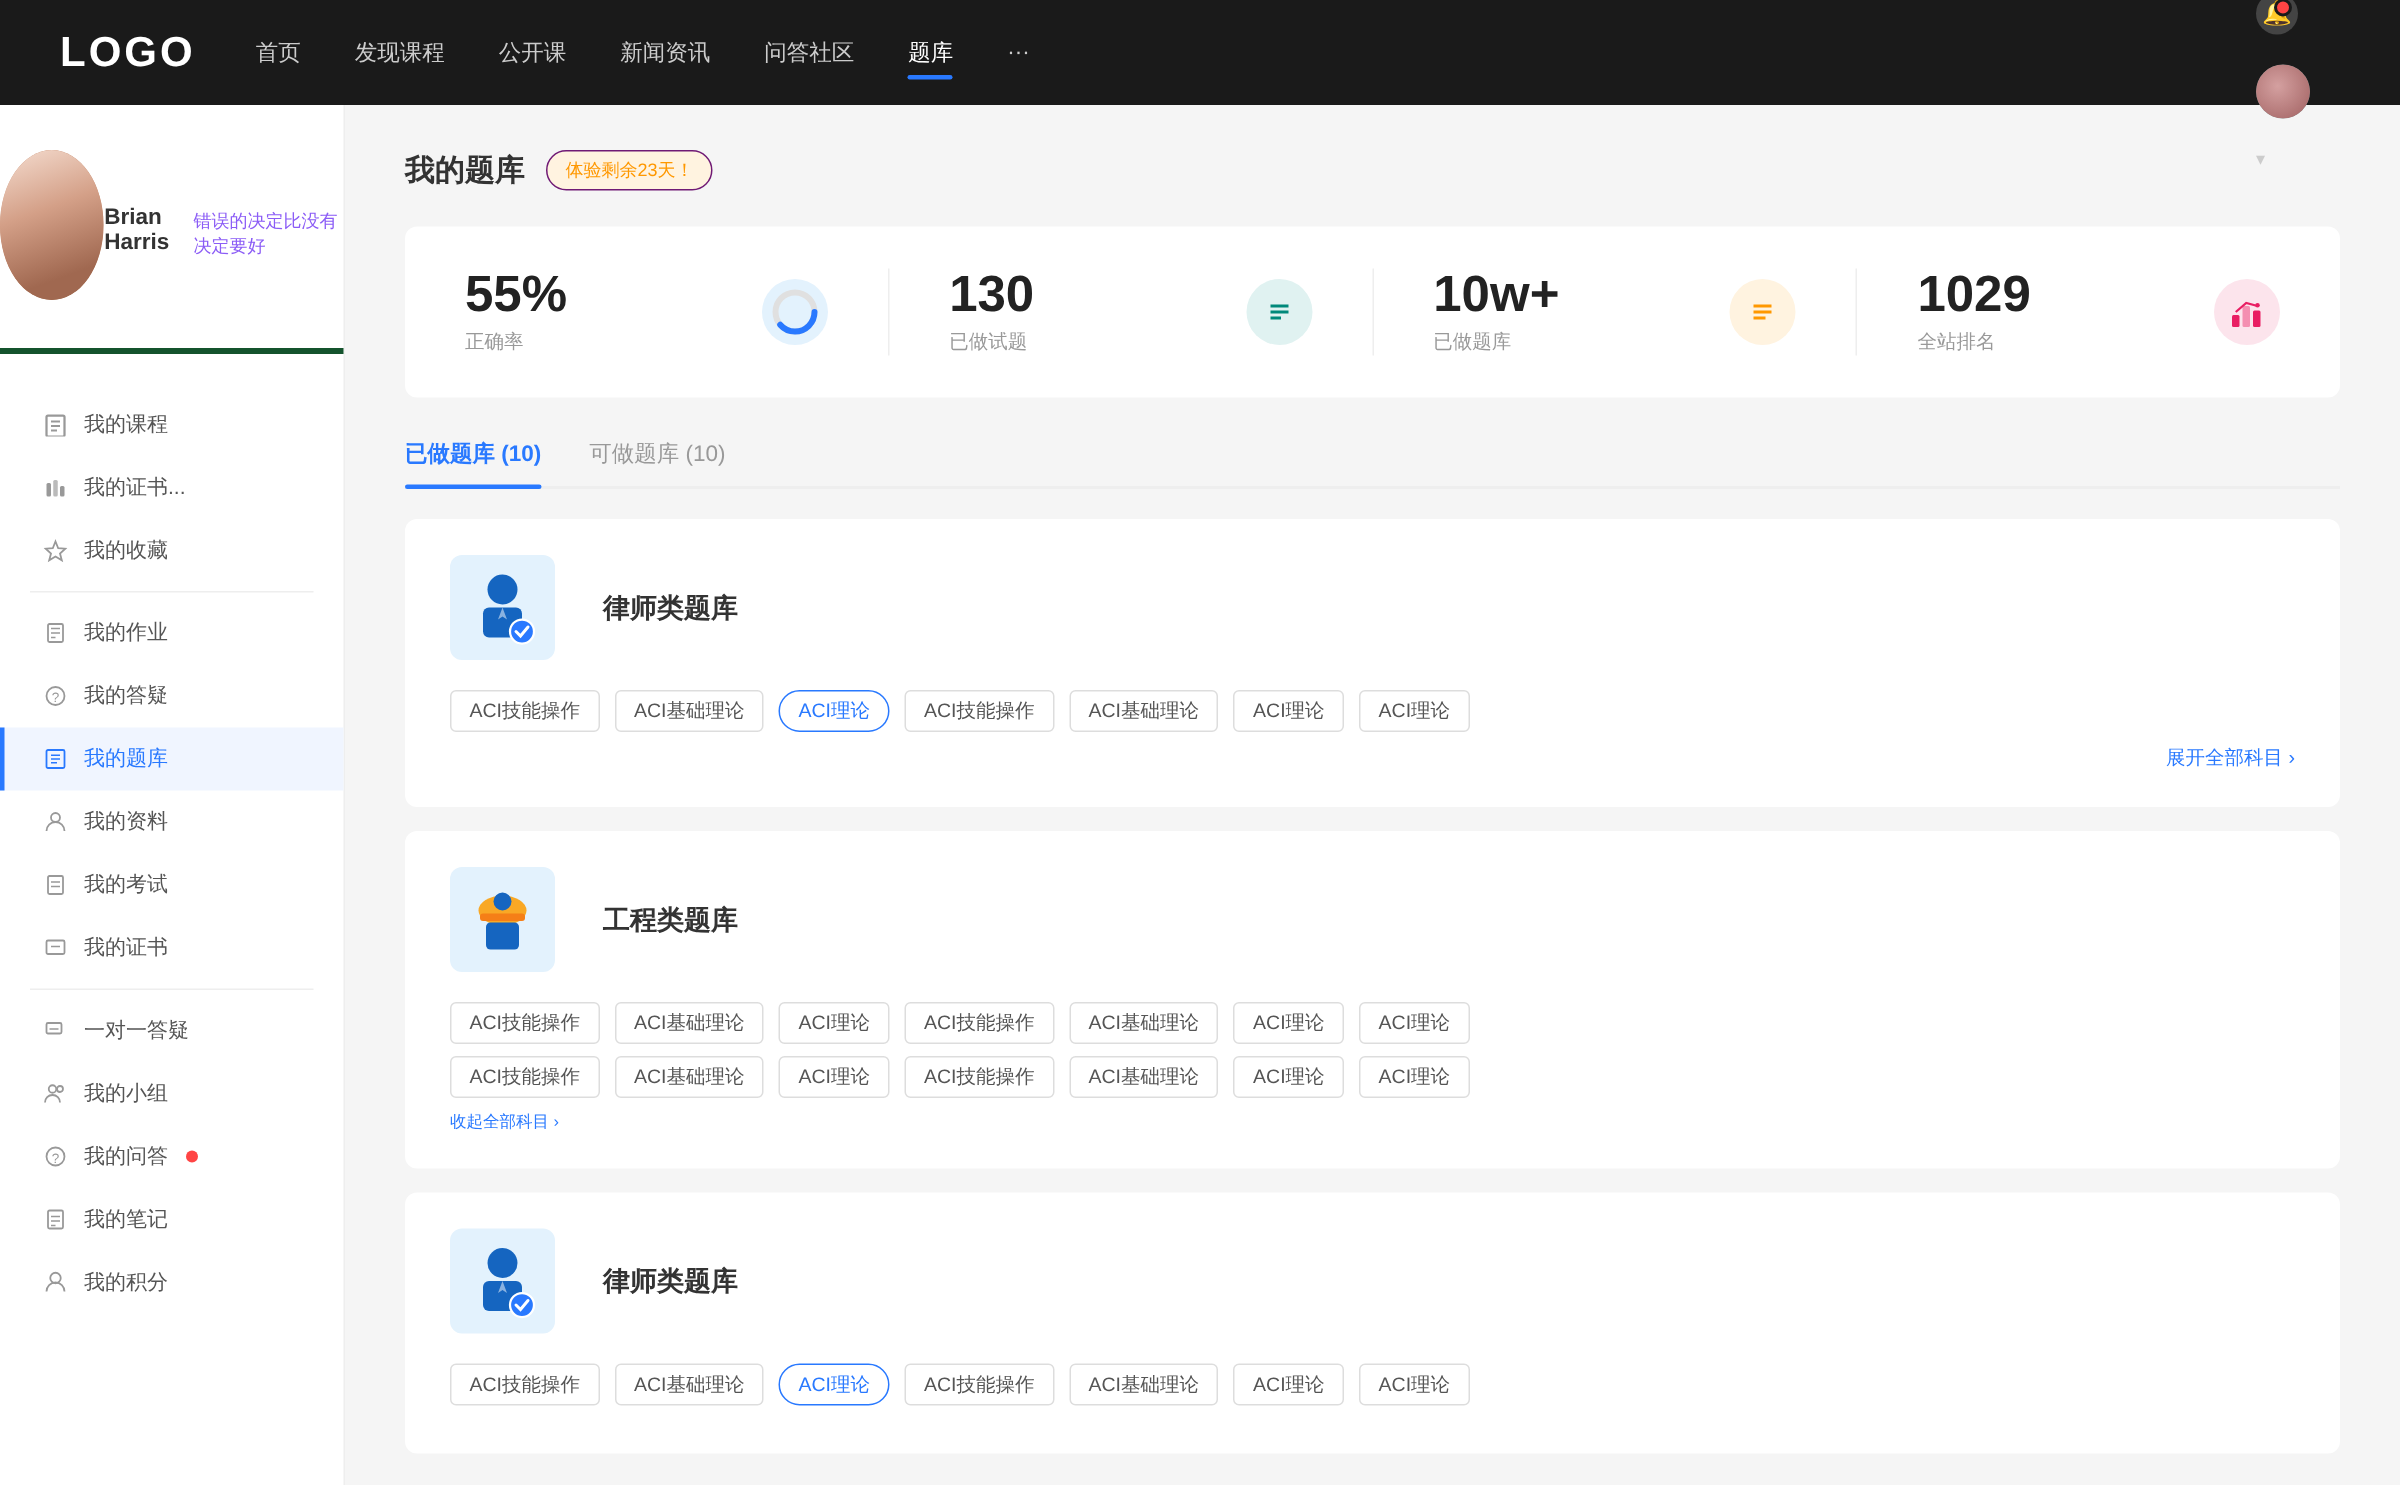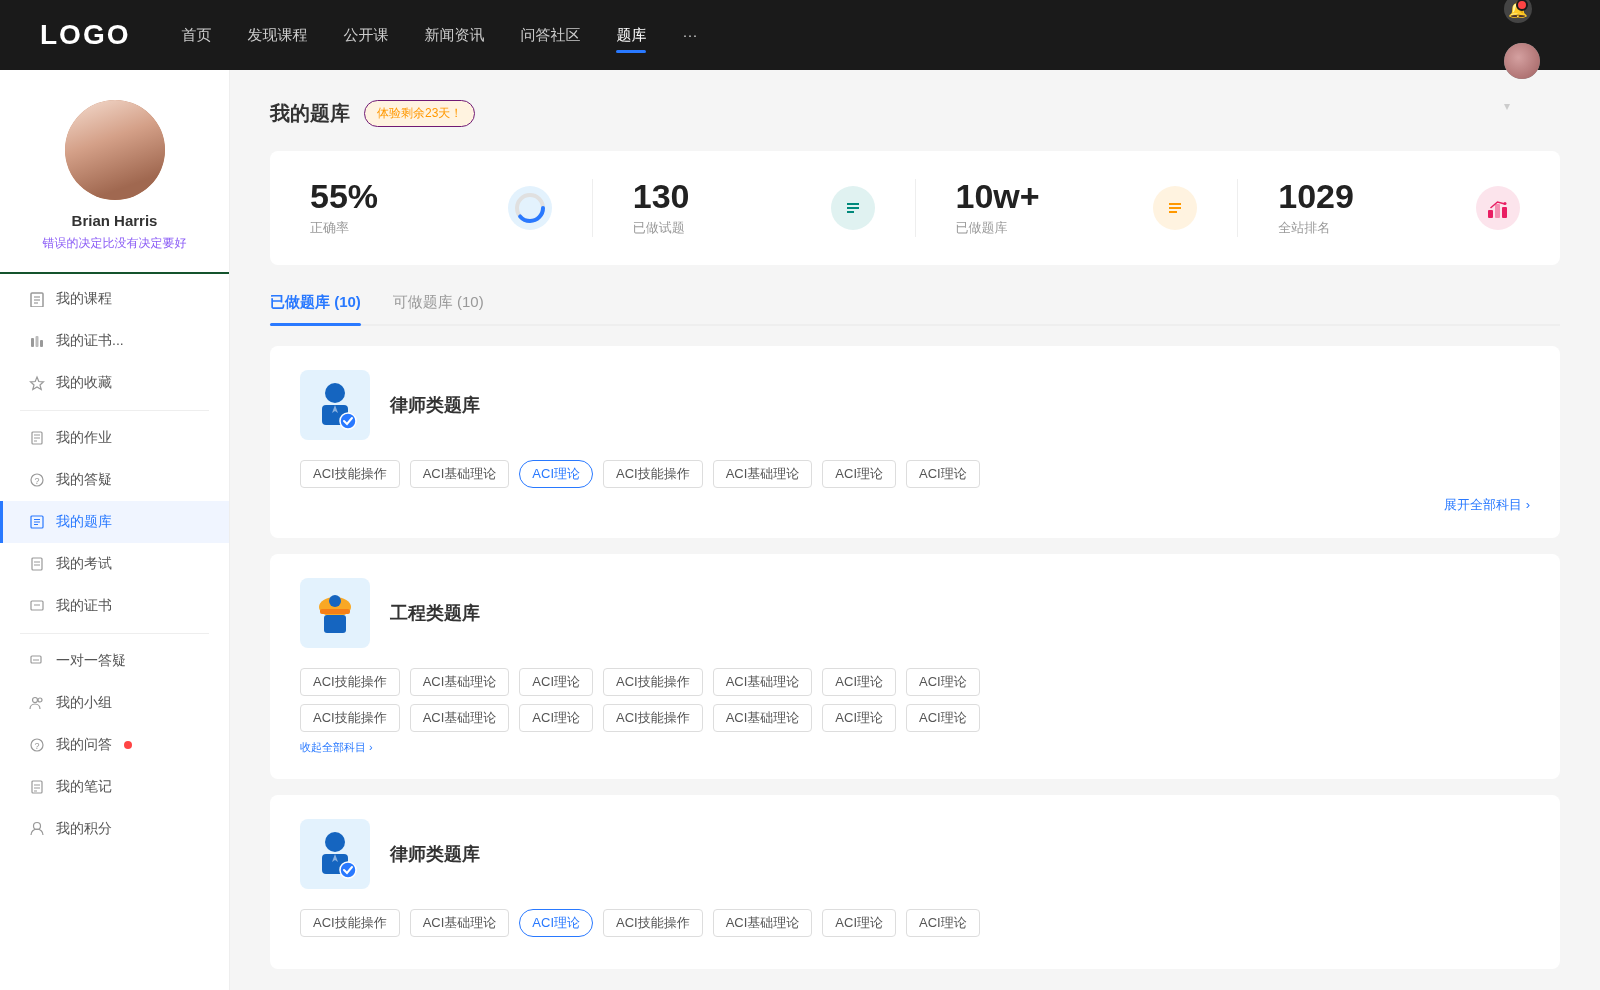--- a/index.html
+++ b/index.html
@@ -14,21 +14,21 @@
       padding: 0 40px;
       position: fixed;
       top: 0; left: 0; right: 0;
       z-index: 100;
     }
     .navbar-logo {
       color: white;
       font-size: 28px;
       font-weight: bold;
       letter-spacing: 2px;
-      margin-right: 51px;
+      margin-right: 40px;
     }
     .navbar-nav {
       display: flex;
       gap: 36px;
       flex: 1;
     }
     .nav-item {
       color: #ccc;
       font-size: 15px;
       cursor: pointer;
@@ -95,25 +95,25 @@
     .sidebar {
       width: 230px;
       background: white;
       min-height: 920px;
       padding: 30px 0 20px 0;
       flex-shrink: 0;
       border-right: 1px solid #eee;
     }
     .profile-section {
       display: flex;
-      flex-direction: column;
+      flex-direction: row;
       align-items: center;
       padding-bottom: 20px;
-      border-bottom: 2px solid #14532d;
-      margin-bottom: 4px;
+      border-bottom: 4px solid #14532d;
+      margin-bottom: 26px;
     }
     .profile-avatar {
       width: 100px; height: 100px;
       border-radius: 50%;
       background: radial-gradient(circle at 40% 35%, #f0d0c0, #c08060 60%, #906040);
       margin-bottom: 12px;
       overflow: hidden;
       position: relative;
     }
     .profile-avatar-inner {
@@ -280,21 +280,21 @@
     
     .qbank-card {
       background: white;
       border-radius: 8px;
       padding: 24px 30px;
       margin-bottom: 16px;
     }
     .qbank-header {
       display: flex;
       align-items: center;
-      gap: 20px;
+      gap: 32px;
       margin-bottom: 20px;
     }
     .qbank-icon-wrap {
       width: 70px; height: 70px;
       background: #e3f2fd;
       border-radius: 8px;
       display: flex; align-items: center; justify-content: center;
       flex-shrink: 0;
     }
     .qbank-title {
@@ -430,20 +430,29 @@
               <line x1="5" y1="5.5" x2="11" y2="5.5" stroke="#2979ff" stroke-width="1"></line>
               <line x1="5" y1="8" x2="11" y2="8" stroke="#2979ff" stroke-width="1"></line>
               <line x1="5" y1="10.5" x2="9" y2="10.5" stroke="#2979ff" stroke-width="1"></line>
             </svg>
         </span>
         <span style="color:#2979ff;">我的题库</span>
       </li>
       <li class="sidebar-menu-item">
         <span class="sidebar-icon">
           <svg width="16" height="16" viewBox="0 0 16 16" fill="none">
+              <circle cx="8" cy="5" r="3" stroke="#999" stroke-width="1.2" fill="none"></circle>
+              <path d="M2 14c0-3.3 2.7-6 6-6s6 2.7 6 6" stroke="#999" stroke-width="1.2" fill="none"></path>
+            </svg>
+        </span>
+        <span>我的资料</span>
+      </li>
+      <li class="sidebar-menu-item">
+        <span class="sidebar-icon">
+          <svg width="16" height="16" viewBox="0 0 16 16" fill="none">
               <rect x="3" y="2" width="10" height="12" rx="1" stroke="#999" stroke-width="1.2" fill="none"></rect>
               <line x1="5" y1="6" x2="11" y2="6" stroke="#999" stroke-width="1"></line>
               <line x1="5" y1="9" x2="11" y2="9" stroke="#999" stroke-width="1"></line>
             </svg>
         </span>
         <span>我的考试</span>
       </li>
       <li class="sidebar-menu-item">
         <span class="sidebar-icon">
           <svg width="16" height="16" viewBox="0 0 16 16" fill="none">

